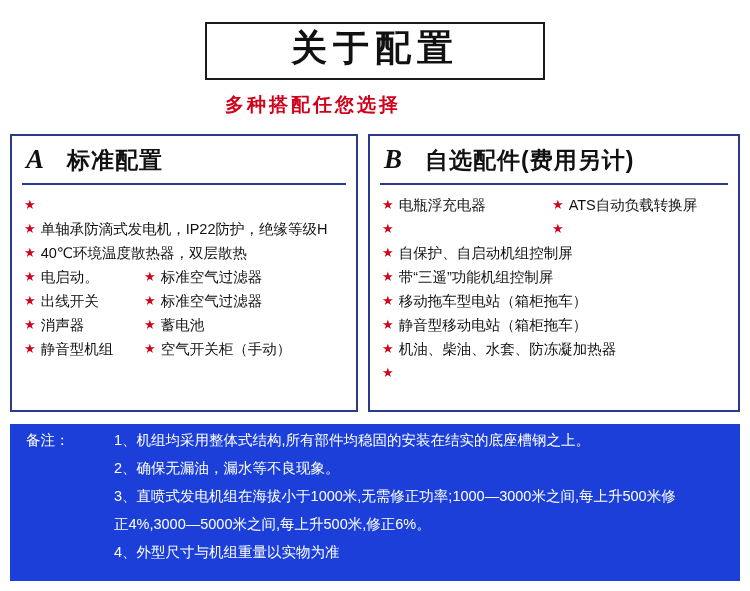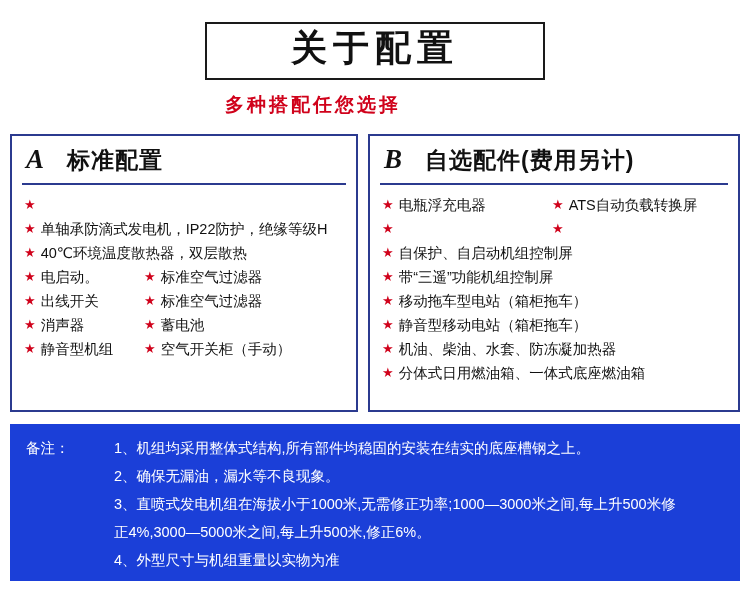--- a/index.html
+++ b/index.html
@@ -150,21 +150,21 @@
 
   
   .notes {
     position: absolute;
     left: 10px;
     top: 424px;
     width: 730px;
     height: 157px;
     background: #1b3fd8;
     box-sizing: border-box;
-    padding: 10px 16px 8px 16px;
+    padding: 2px 16px 8px 16px;
     color: #ffffff;
   }
   .note-line {
     font-size: 14.5px;
     line-height: 28px;
     display: flex;
     align-items: flex-start;
   }
   .note-num {
     flex: none;
@@ -293,21 +293,20 @@
         <div class="item">
           <span class="star">★</span>
           <span class="item-text">静音型移动电站（箱柜拖车）</span>
         </div>
         <div class="item">
           <span class="star">★</span>
           <span class="item-text">机油、柴油、水套、防冻凝加热器</span>
         </div>
         <div class="item">
           <span class="star">★</span>
-          <span class="item-text">分体式日用燃油箱、一体式底座燃油箱</span>
         </div>
       </div>
     </div>
   </div>
 
   <div class="notes">
     <div class="note-line">
       <span class="note-num">备注：</span>
       <span class="note-body">
         <span>1、</span><span>机组均采用整体式结构,所有部件均稳固的安装在结实的底座槽钢之上。</span>

